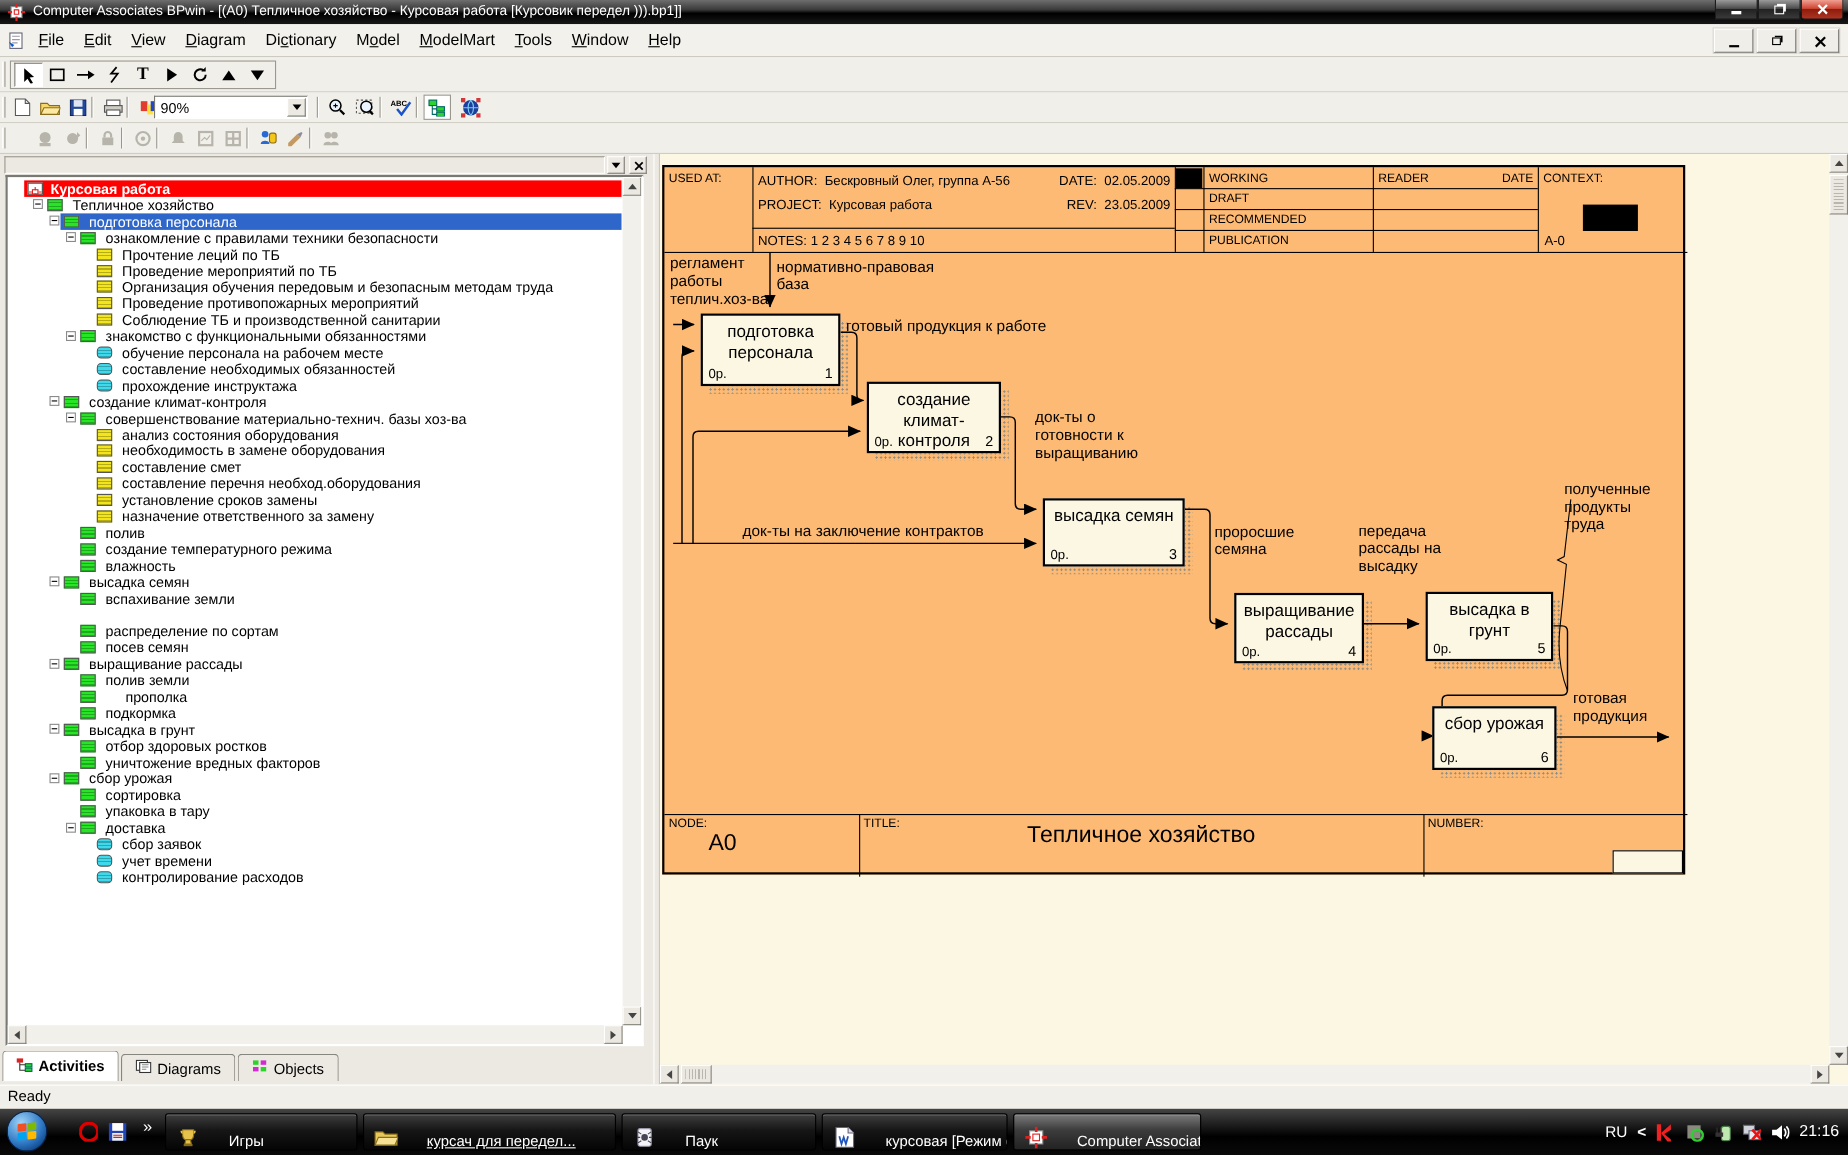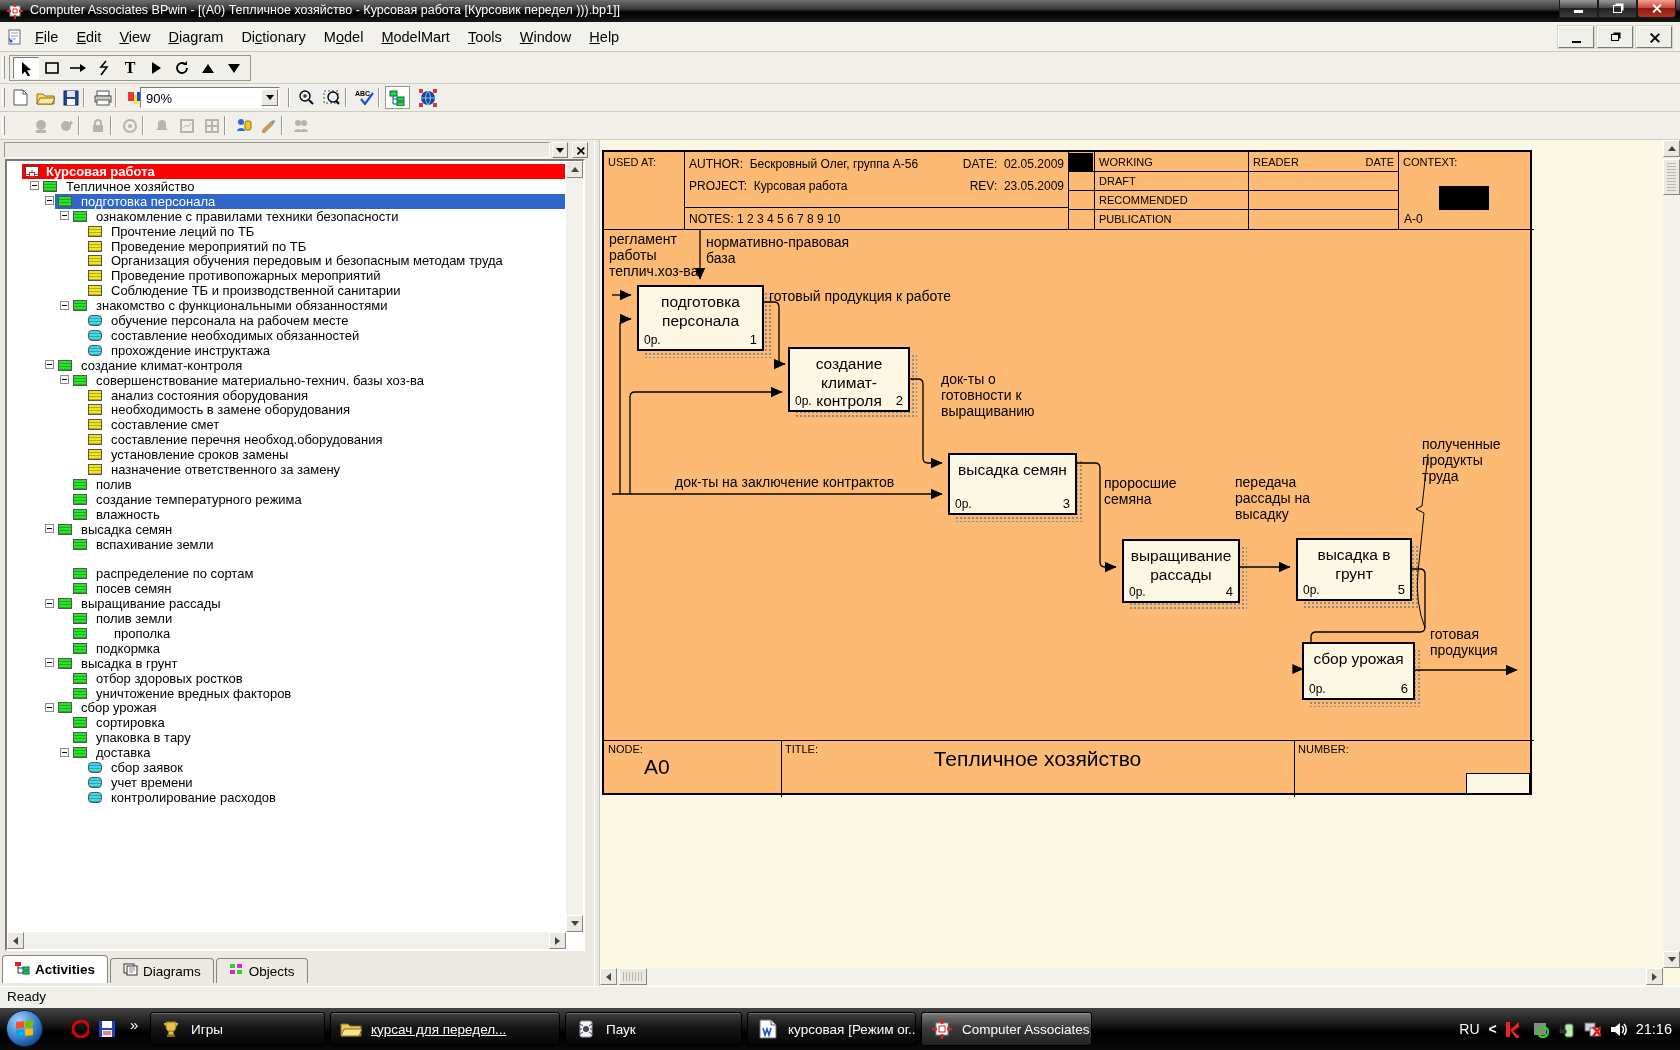--- a/index.html
+++ b/index.html
@@ -115,21 +115,21 @@
   #statusbar span{position:absolute;left:7px;top:2px}
   #taskbar{position:absolute;left:0;top:1008px;width:1680px;height:42px;
     background:linear-gradient(#454545,#1d1d1d 35%,#000 60%,#0a0a0a);color:#fff}
   #startorb{position:absolute;left:6px;top:2px;width:37px;height:37px;border-radius:50%;
     background:radial-gradient(circle at 35% 28%,#9fd4f7,#2f78c4 55%,#0b3f7e 85%);border:1px solid #06234d;
     display:flex;align-items:center;justify-content:center}
   .orbflag{width:17px;height:15px;display:grid;grid-template-columns:8px 8px;grid-template-rows:7px 7px;gap:1px;transform:skewY(-6deg)}
   .orbflag i{border-radius:1px}
   .taskbtn{position:absolute;top:4px;height:34px;border:1px solid #000;border-radius:3px;
     background:linear-gradient(#3f3f3f,#161616 45%,#050505);box-shadow:inset 0 1px 0 rgba(255,255,255,.25);
-    display:flex;align-items:center;gap:9px;padding:0 9px;font-size:13.5px;color:#fff;white-space:nowrap;overflow:hidden}
+    display:flex;align-items:flex-end;gap:26px;padding:0 9px;font-size:13.5px;color:#fff;white-space:nowrap;overflow:hidden}
   .taskbtn.active{background:linear-gradient(#7b7b7b,#3c3c3c 45%,#222)}
   .tbicon{width:22px;height:22px;flex:none;display:flex;align-items:center;justify-content:center}
   #tray{position:absolute;right:8px;top:0;height:42px;display:flex;align-items:center;gap:9px;font-size:14px}
   .trayico{width:17px;height:17px;display:flex;align-items:center;justify-content:center}
 </style>
 </head>
 <body>
 
 <div id="app">
 

